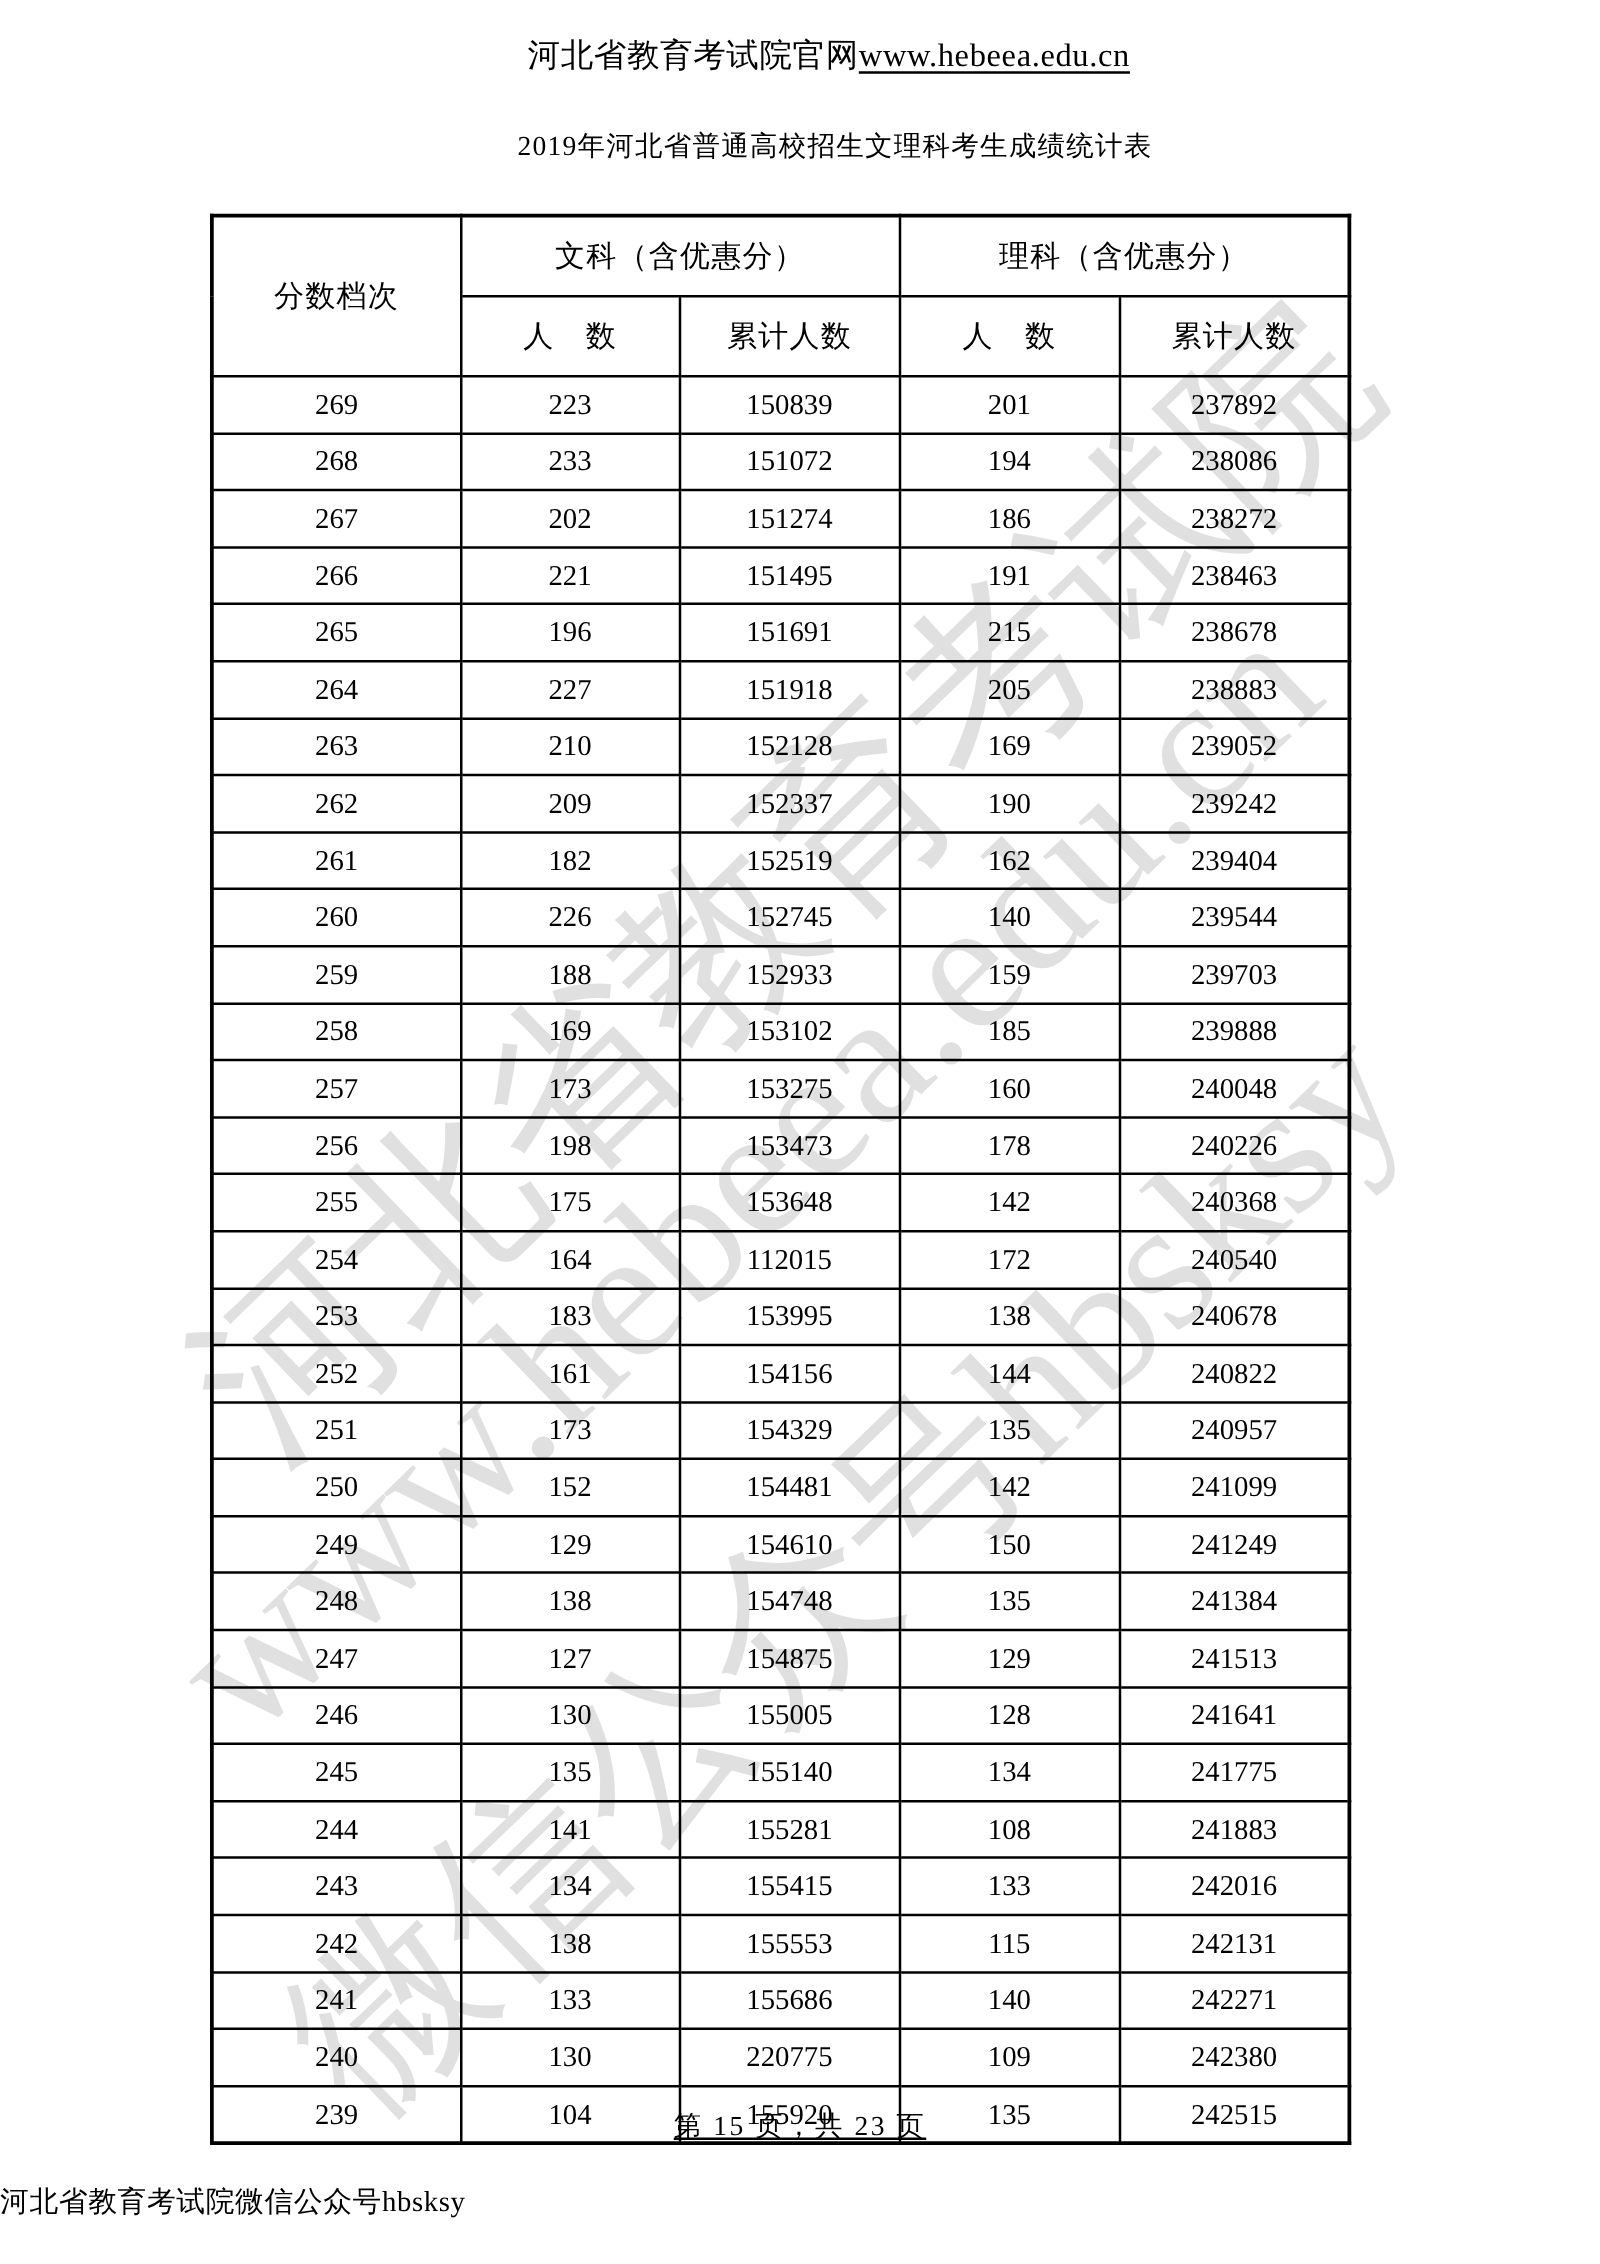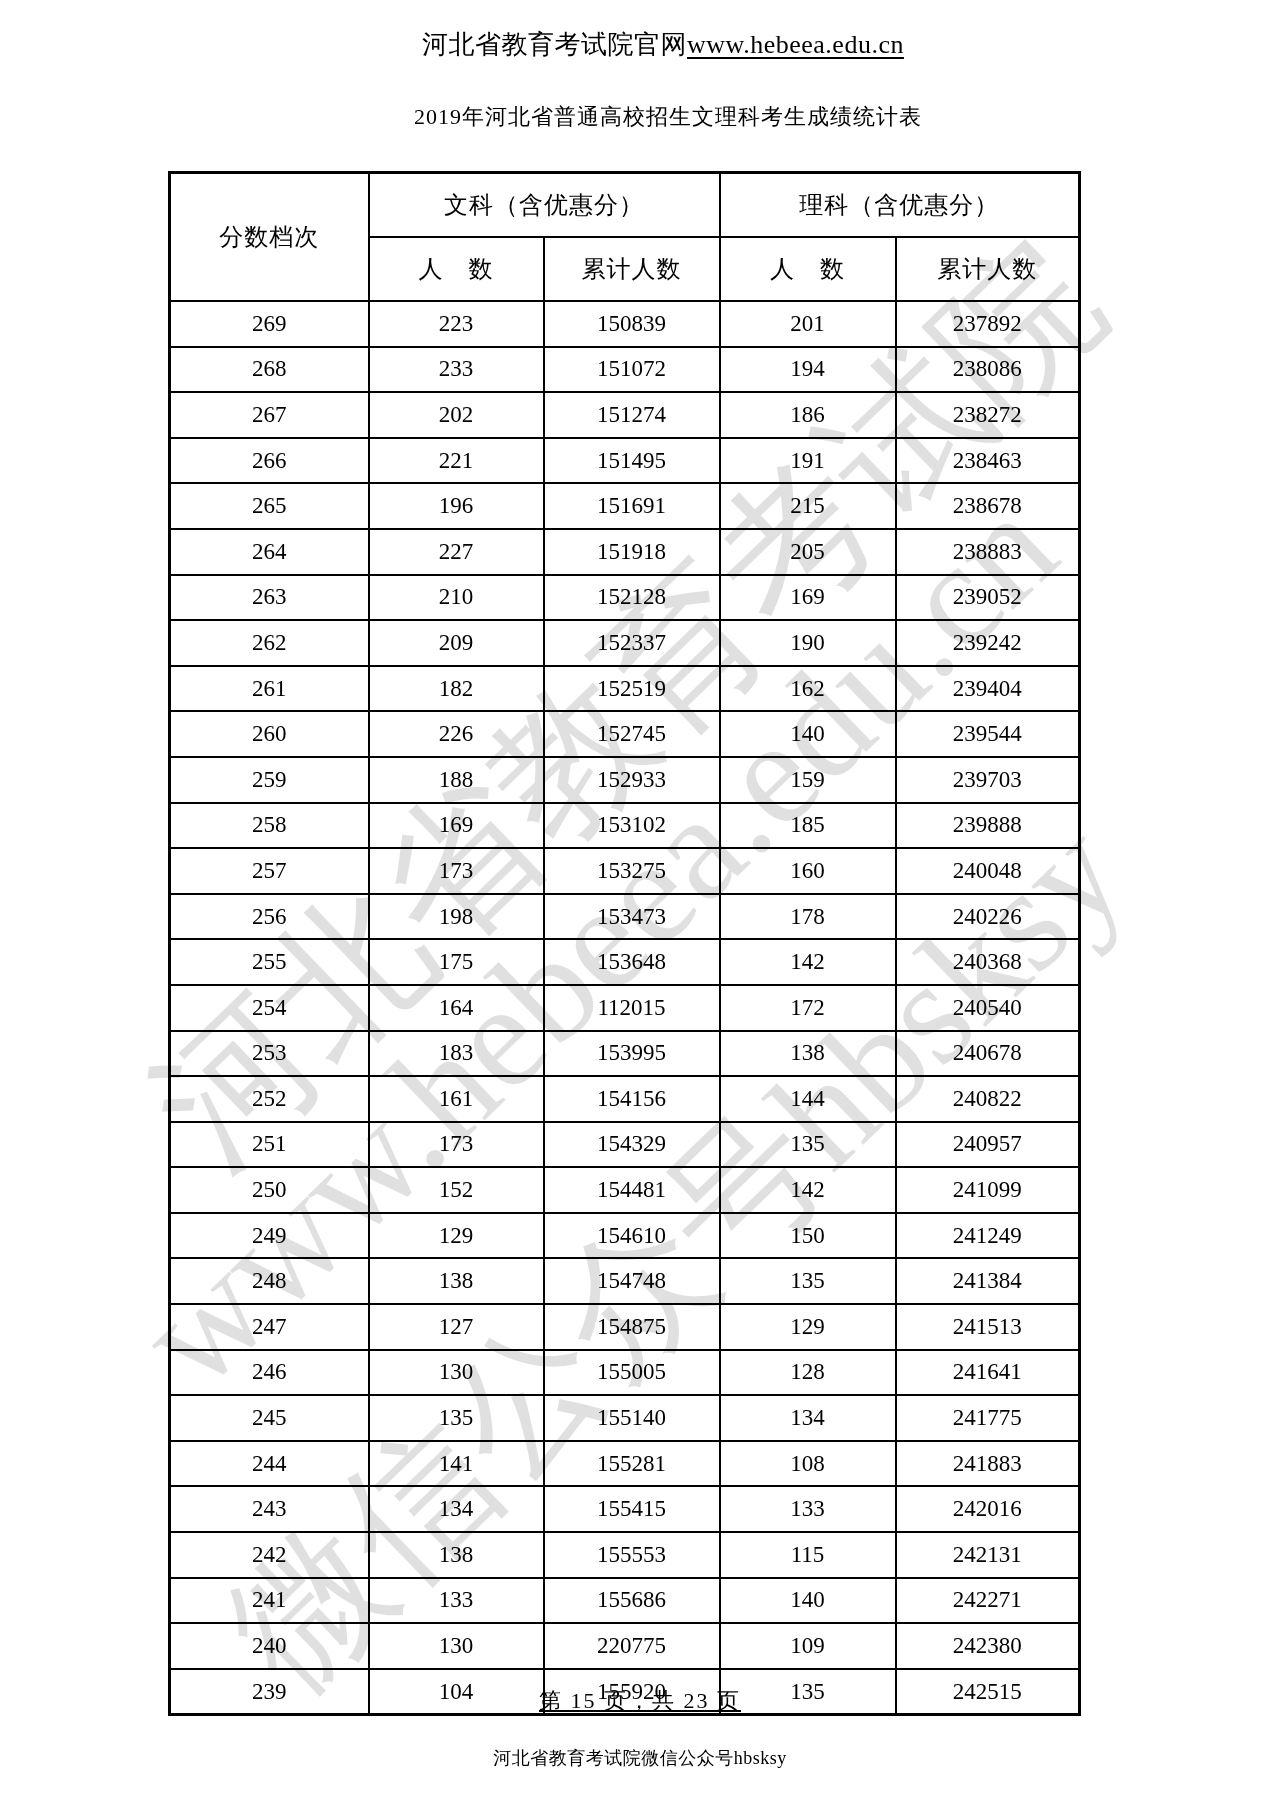--- a/index.html
+++ b/index.html
@@ -105,22 +105,22 @@
     text-align: center;
     font-size: 22px;
     letter-spacing: 2px;
     text-decoration: underline;
   }
   .bottom-note {
     position: absolute;
     top: 1746px;
     left: 0;
     width: 100%;
-    text-align: center;
-    font-size: 18px;
+    text-align: left;
+    font-size: 23px;
     letter-spacing: 0.5px;
   }
 </style>
 </head>
 <body>
 
 <div class="watermark-layer">
   <span class="wm-line wm-1">河北省教育考试院</span>
   <span class="wm-line wm-2">www.hebeea.edu.cn</span>
   <span class="wm-line wm-3">微信公众号hbsksy</span>

